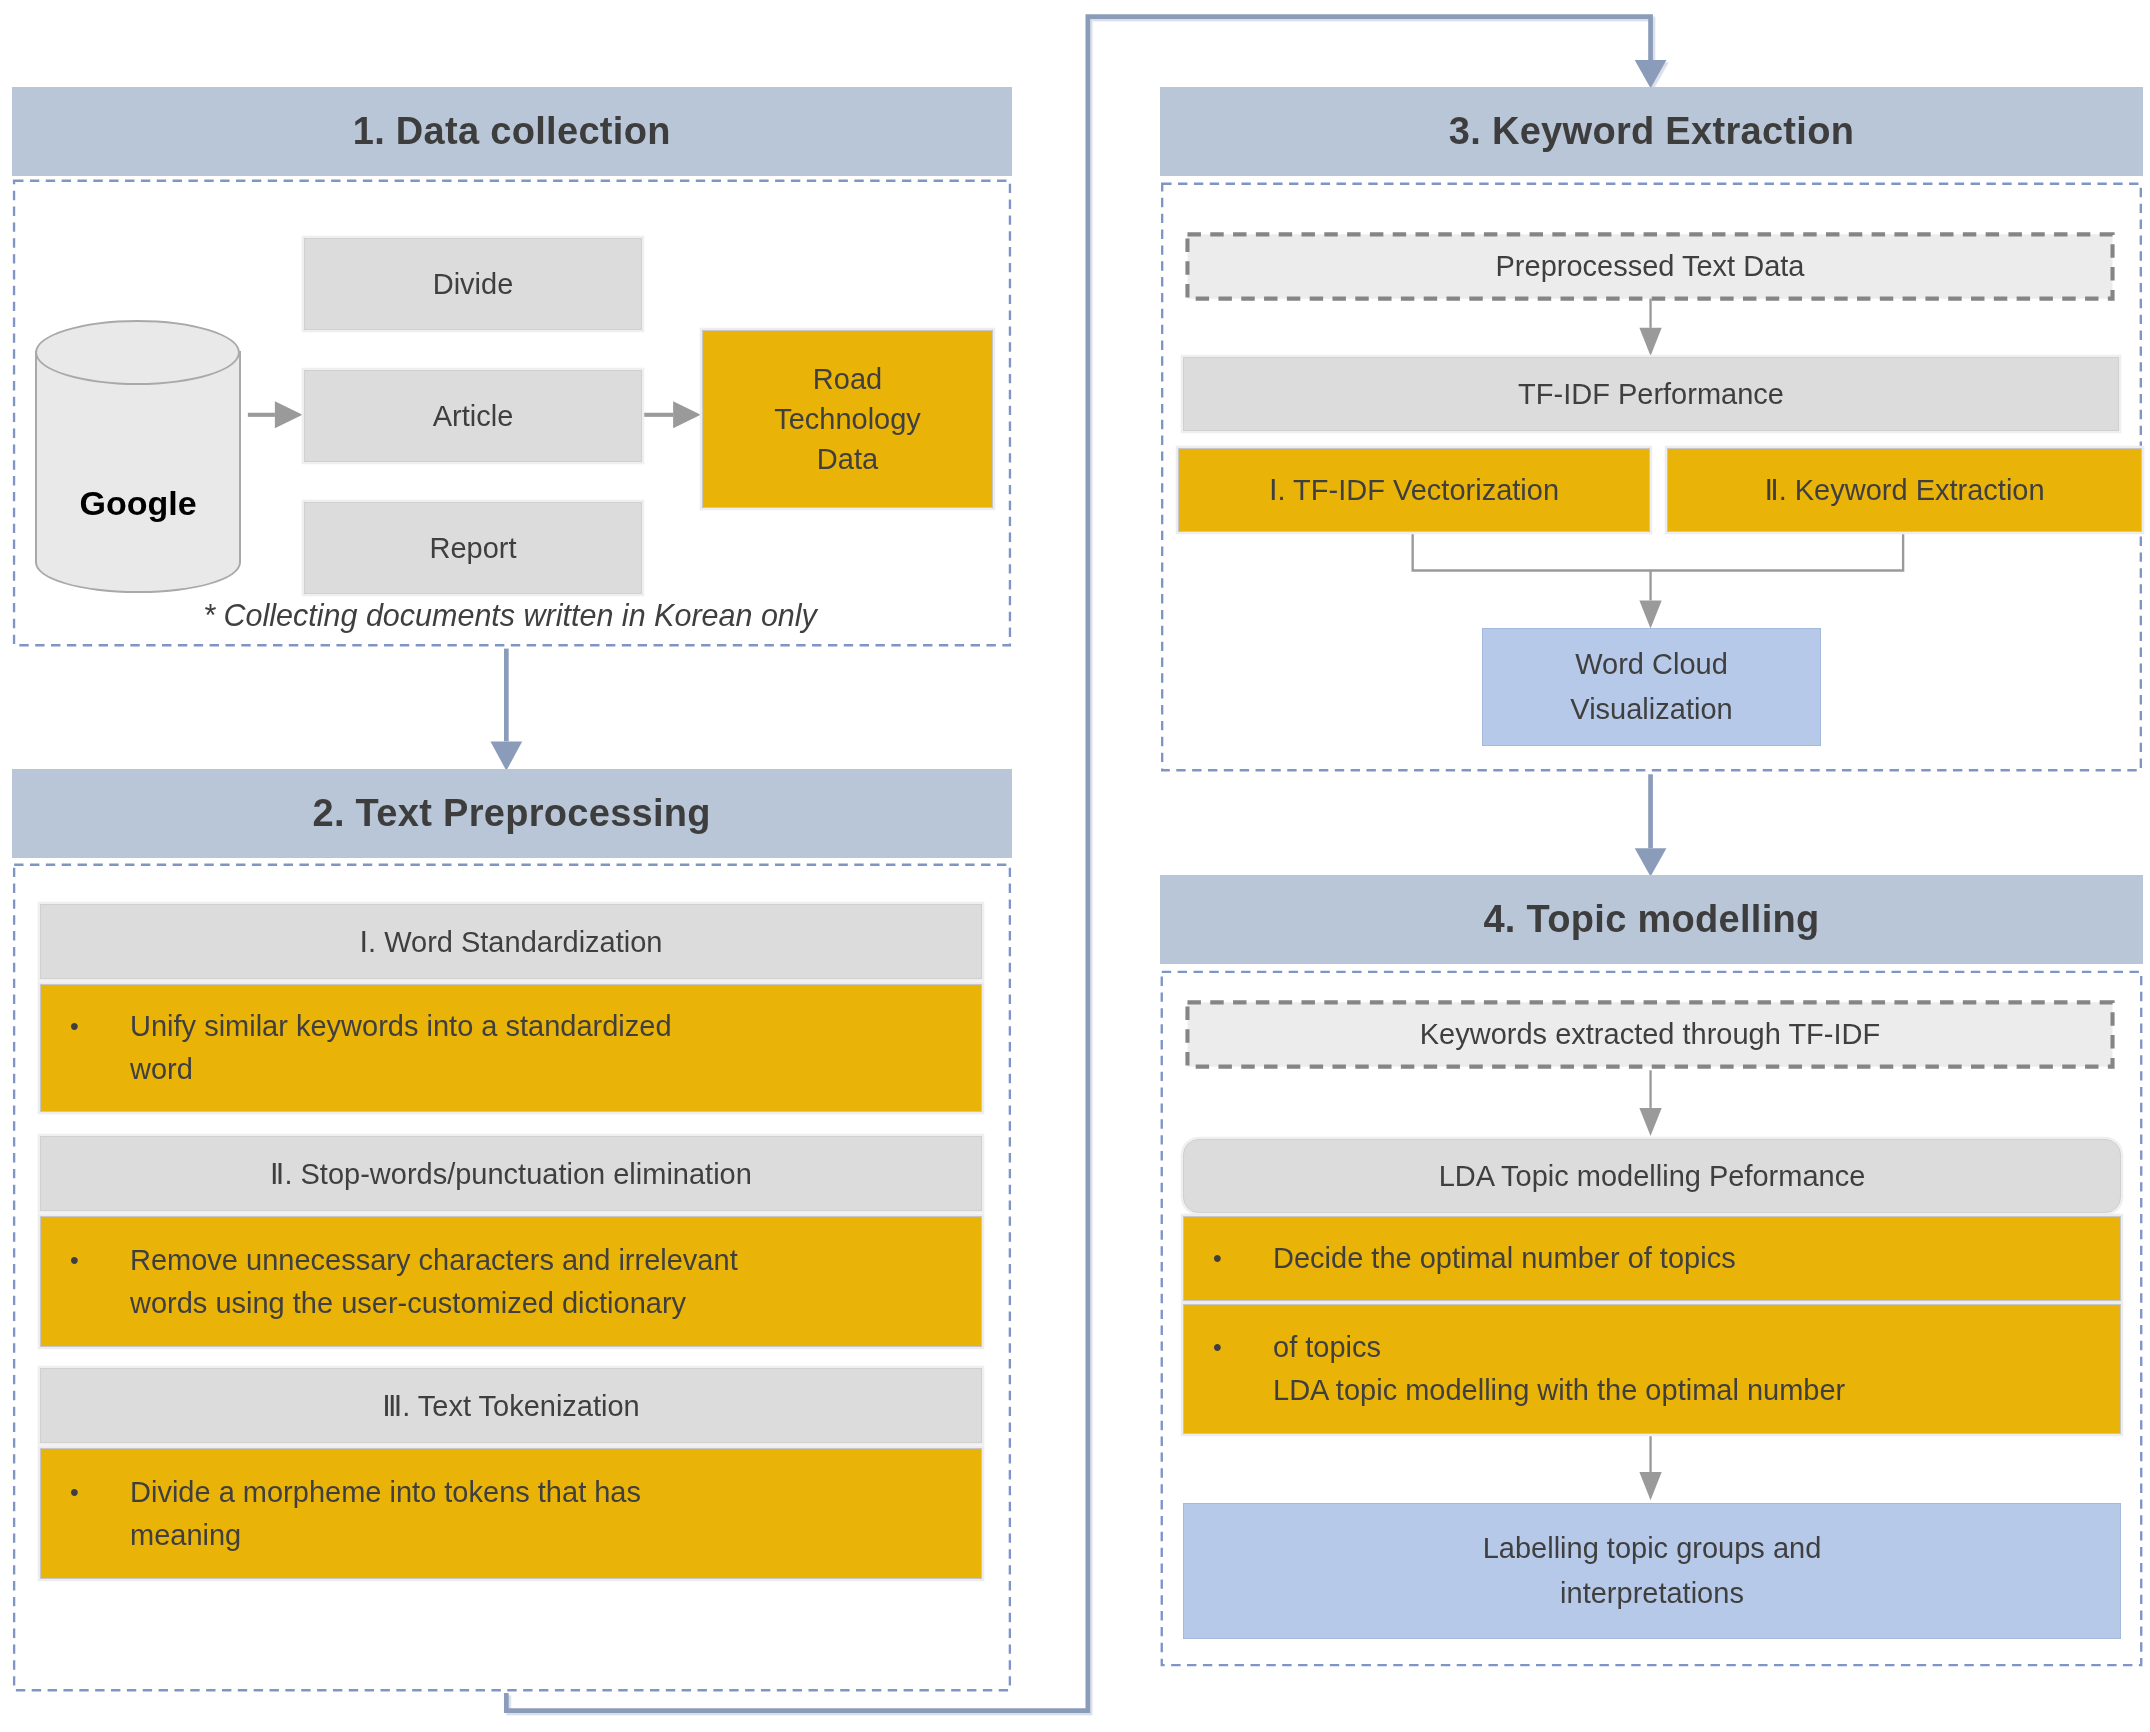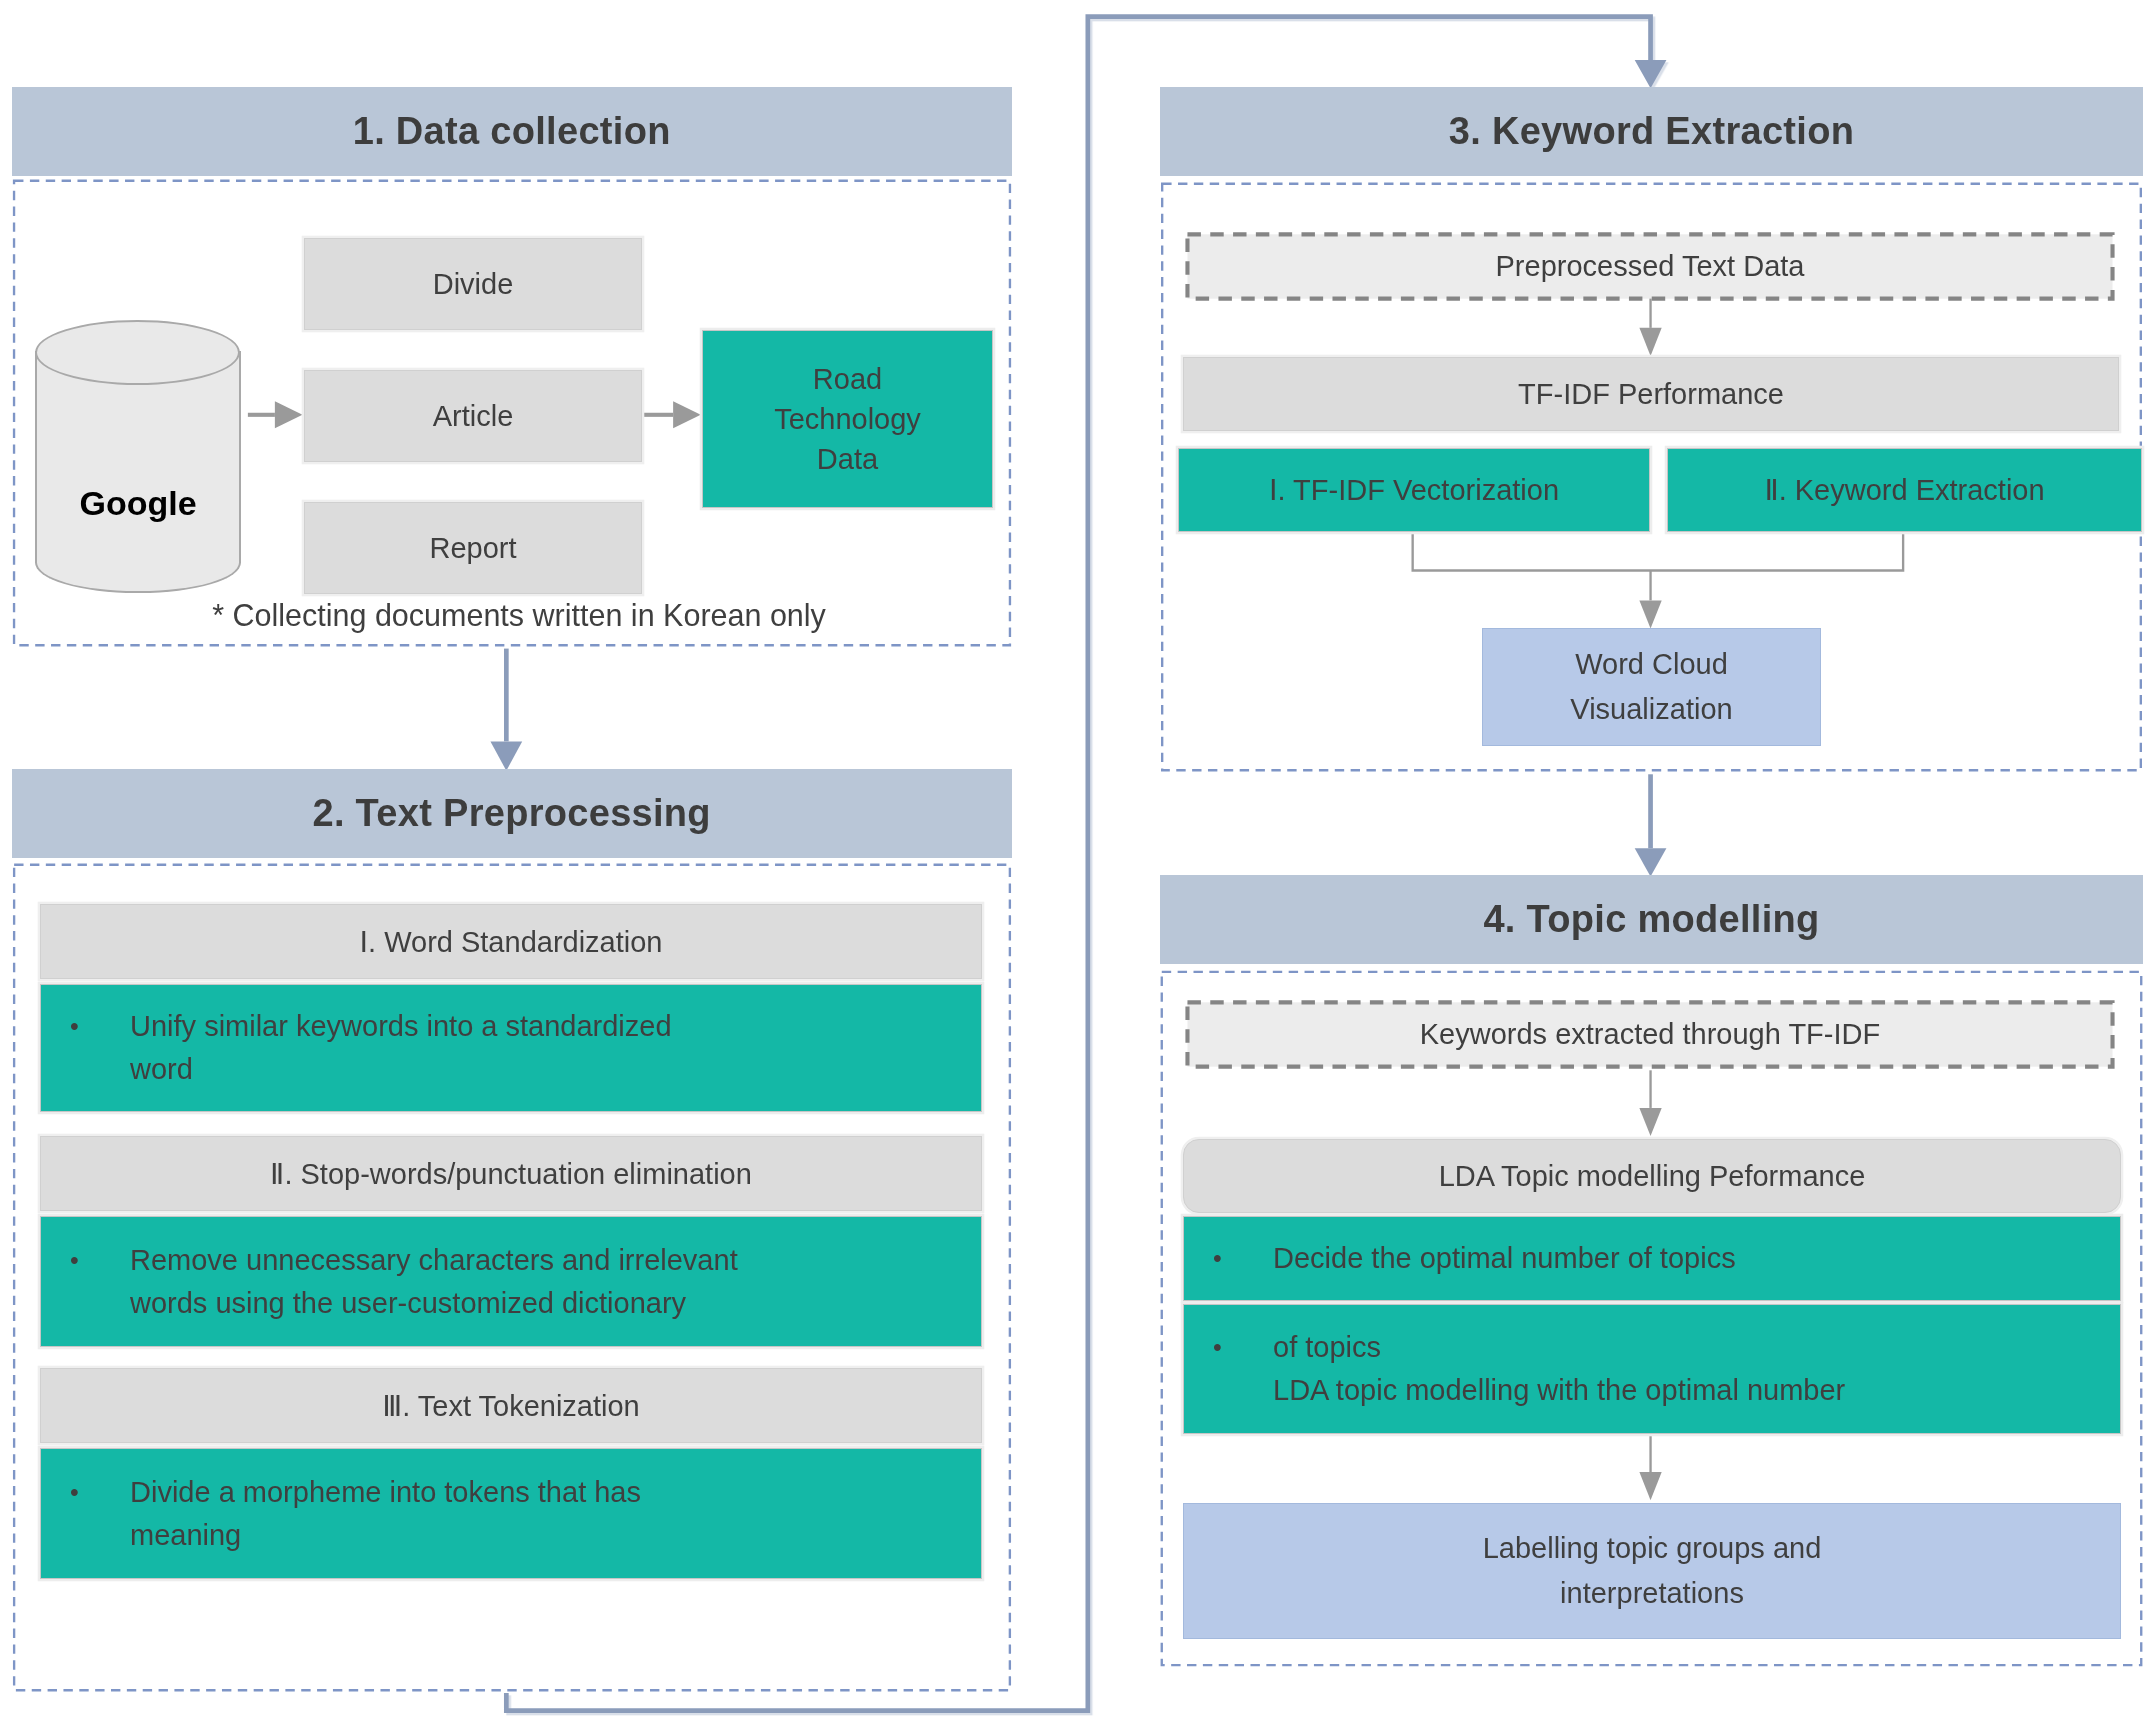--- a/index.html
+++ b/index.html
@@ -37,21 +37,21 @@
   .gray-bar {
     position: absolute; z-index: 3;
     background: var(--gray-box-bg);
     border: 1.2px solid var(--gray-box-border);
     box-shadow: 0 0 0 2.3px #efefef;
     display: flex; align-items: center; justify-content: center;
     font-size: 29px;
   }
   .white-box {
     position: absolute; z-index: 3;
-    background: #14b8a6;
+    background: #eab308;
     border: 1.8px solid var(--white-box-border);
     box-shadow: 0 0 0 2.3px #ededed;
     display: flex; align-items: center; justify-content: center;
     font-size: 29px;
   }
   .blue-box {
     position: absolute; z-index: 3;
     background: var(--blue-box-bg);
     border: 1.8px solid var(--blue-box-border);
     display: flex; align-items: center; justify-content: center;
@@ -178,21 +178,21 @@
   </div>
 
   <div class="white-box road-box" style="left:702px; top:330px; width:289px; height:176px;">
     <div class="center-lines">
       <span>Road</span>
       <span>Technology</span>
       <span>Data</span>
     </div>
   </div>
 
-  <div class="note" style="left:19px; top:598px; width:1000px;">* Collecting documents written in Korean only</div>
+  <div class="note" style="left:10px; top:598px; width:1000px;font-style:italic;">* Collecting documents written in Korean only</div>
 
   <div class="sec-header" style="left:11.7px; top:769px; width:1000px; height:89px;align-items:center;">
     <span>2. Text Preprocessing</span>
   </div>
 
   <div class="dash-panel" style="left:11.7px; top:863px; width:1000px; height:829px;">
     <svg width="1000" height="829" viewBox="0 0 1702 1412">
       <rect class="outer-dash-rect" x="3" y="3" width="1696" height="1406"></rect>
     </svg>
   </div>

